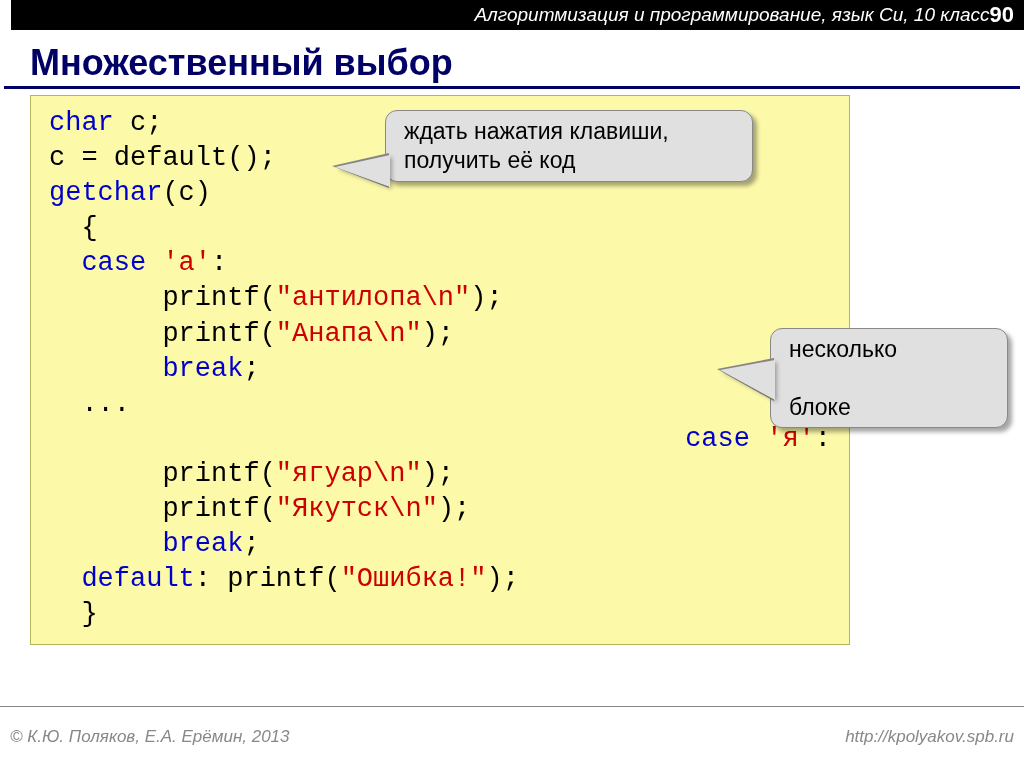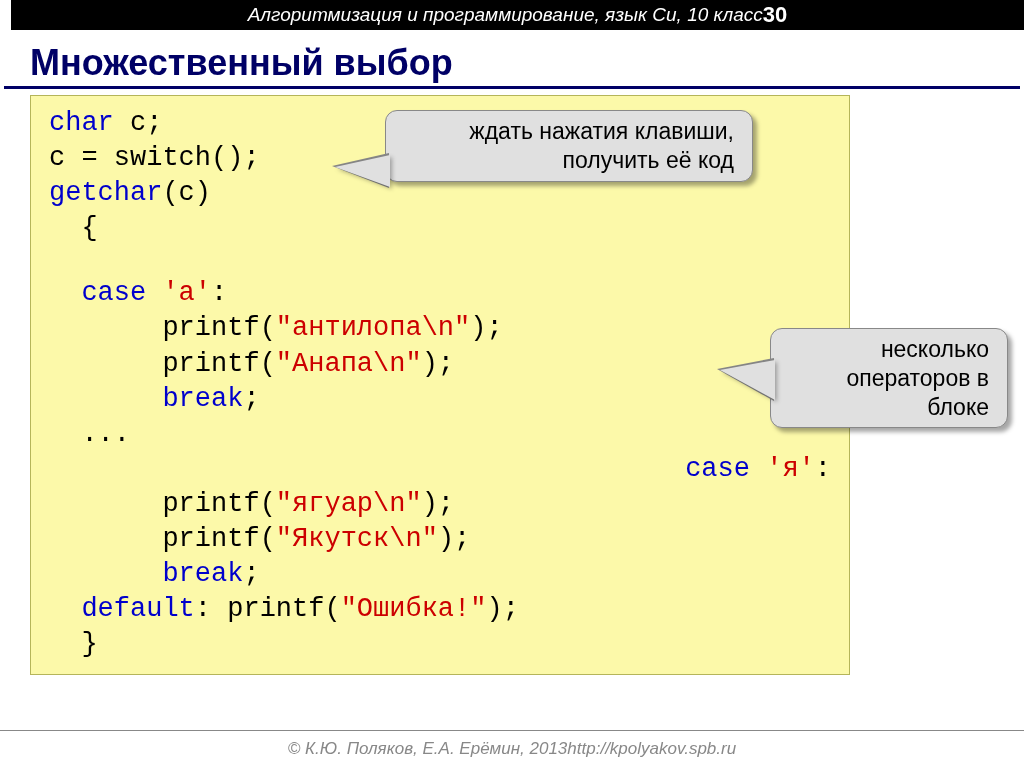--- a/index.html
+++ b/index.html
@@ -9,21 +9,21 @@
     background: #fff;
     width: 1024px;
     height: 767px;
     overflow: hidden;
     position: relative;
   }
   .header {
     background: #000;
     color: #fff;
     display: flex;
-    justify-content: center;
+    justify-content: flex-end;
     align-items: center;
     padding: 2px 10px;
     font-style: italic;
     font-size: 19px;
     margin-left: 11px;
   }
   .header .page-num {
     font-style: normal;
     font-weight: bold;
     font-size: 22px;
@@ -56,21 +56,21 @@
   .kw-black { color: #000; }
 
   .callout {
     position: absolute;
     background: #e0e0e0;
     border: 1.5px solid #888;
     border-radius: 12px;
     padding: 6px 18px;
     font-family: Arial, sans-serif;
     font-size: 23px;
-    text-align: right;
+    text-align: left;
     color: #000;
     line-height: 1.25;
     box-shadow: 4px 4px 4px rgba(0,0,0,0.35);
   }
   .callout1 {
     top: 110px;
     left: 385px;
     width: 330px;
   }
   .callout2 {
@@ -121,45 +121,45 @@
     border-right: 57px solid #888;
     z-index: 3;
   }
   .footer {
     position: absolute;
     bottom: 0;
     left: 0;
     right: 0;
     border-top: 1px solid #888;
     display: flex;
-    justify-content: center;
+    justify-content: space-between;
     font-style: italic;
     color: #888;
     font-size: 17px;
-    padding: 8px 10px;
+    padding: 20px 10px;
     background: #fff;
   }
 </style>
 </head>
 <body>
 
 <div class="header">
   <span>Алгоритмизация и программирование, язык Си, 10 класс</span>
-  <span class="page-num">30</span>
+  <span class="page-num">90</span>
 </div>
 
 <div class="title">Множественный выбор</div>
 <div class="title-underline"></div>
 
 <div class="code-box">
 <div><span class="kw-blue">char</span><span class="kw-black"> c;</span></div>
-<div><span class="kw-black">c = switch();</span></div>
+<div><span class="kw-black">c = default();</span></div>
 <div><span class="kw-blue">getchar</span><span class="kw-black">(c)</span></div>
 <div><span class="kw-black" style="white-space:pre;">  {</span></div>
-<div style="white-space:pre;margin-top:30px;"><span class="kw-blue">  case</span><span class="kw-red"> 'а'</span><span class="kw-black">:</span></div>
+<div style="white-space:pre;"><span class="kw-blue">  case</span><span class="kw-red"> 'а'</span><span class="kw-black">:</span></div>
 <div style="white-space:pre;"><span class="kw-black">       printf(</span><span class="kw-red">"антилопа\n"</span><span class="kw-black">);</span></div>
 <div style="white-space:pre;"><span class="kw-black">       printf(</span><span class="kw-red">"Анапа\n"</span><span class="kw-black">);</span></div>
 <div style="white-space:pre;"><span class="kw-blue">       break</span><span class="kw-black">;</span></div>
 <div style="white-space:pre;"><span class="kw-black">  ...</span></div>
 <div style="white-space:pre;text-align:right;"><span class="kw-blue">  case</span><span class="kw-red"> 'я'</span><span class="kw-black">:</span></div>
 <div style="white-space:pre;"><span class="kw-black">       printf(</span><span class="kw-red">"ягуар\n"</span><span class="kw-black">);</span></div>
 <div style="white-space:pre;"><span class="kw-black">       printf(</span><span class="kw-red">"Якутск\n"</span><span class="kw-black">);</span></div>
 <div style="white-space:pre;"><span class="kw-blue">       break</span><span class="kw-black">;</span></div>
 <div style="white-space:pre;"><span class="kw-blue">  default</span><span class="kw-black">: printf(</span><span class="kw-red">"Ошибка!"</span><span class="kw-black">);</span></div>
 <div style="white-space:pre;"><span class="kw-black">  }</span></div>
@@ -169,20 +169,20 @@
 <div class="tri1"></div>
 <div class="callout callout1">
   <span>ждать нажатия клавиши,</span><br>
   <span>получить её код</span>
 </div>
 
 <div class="tri2b"></div>
 <div class="tri2"></div>
 <div class="callout callout2">
   <span>несколько</span><br>
-  <span>операторов в</span><br>
+  <br>
   <span>блоке</span>
 </div>
 
 <div class="footer">
   <span>© К.Ю. Поляков, Е.А. Ерёмин, 2013</span>
   <span>http://kpolyakov.spb.ru</span>
 </div>
 
 </body></html>

